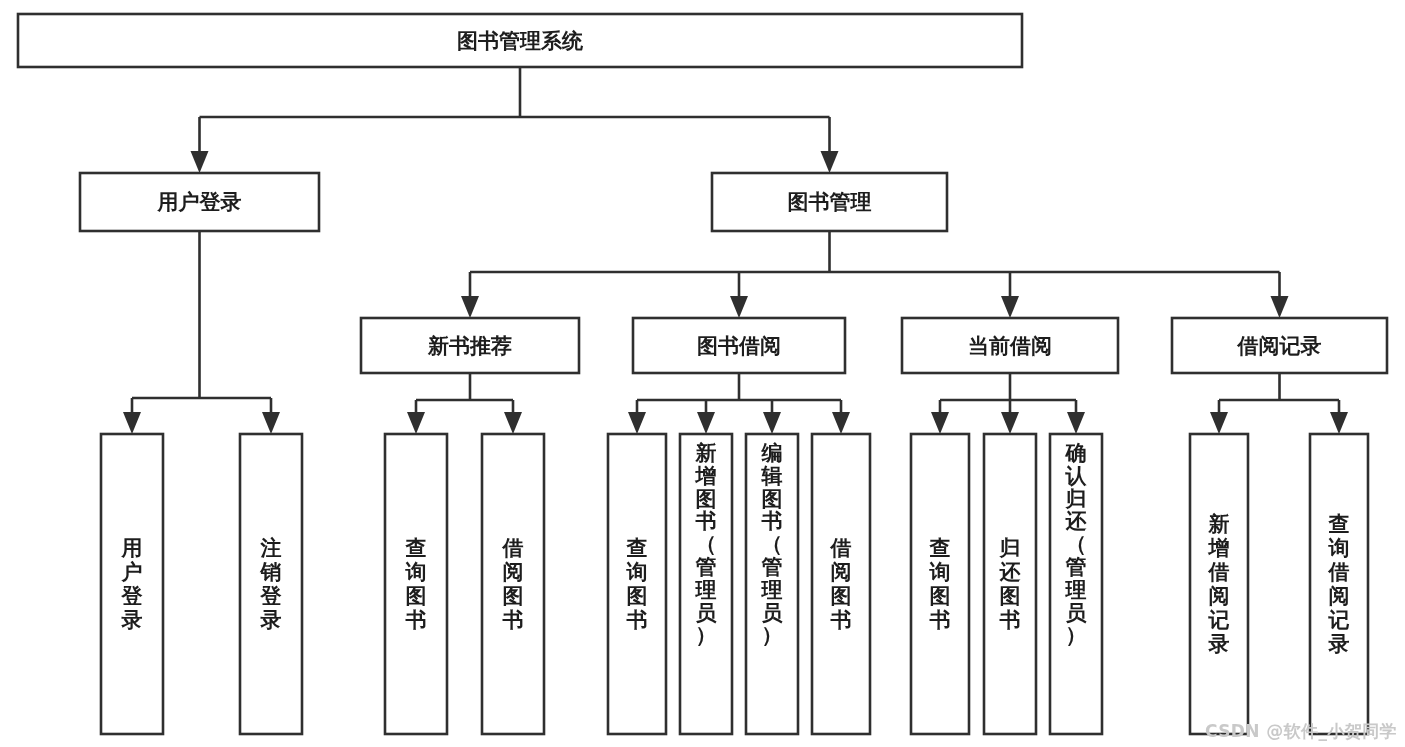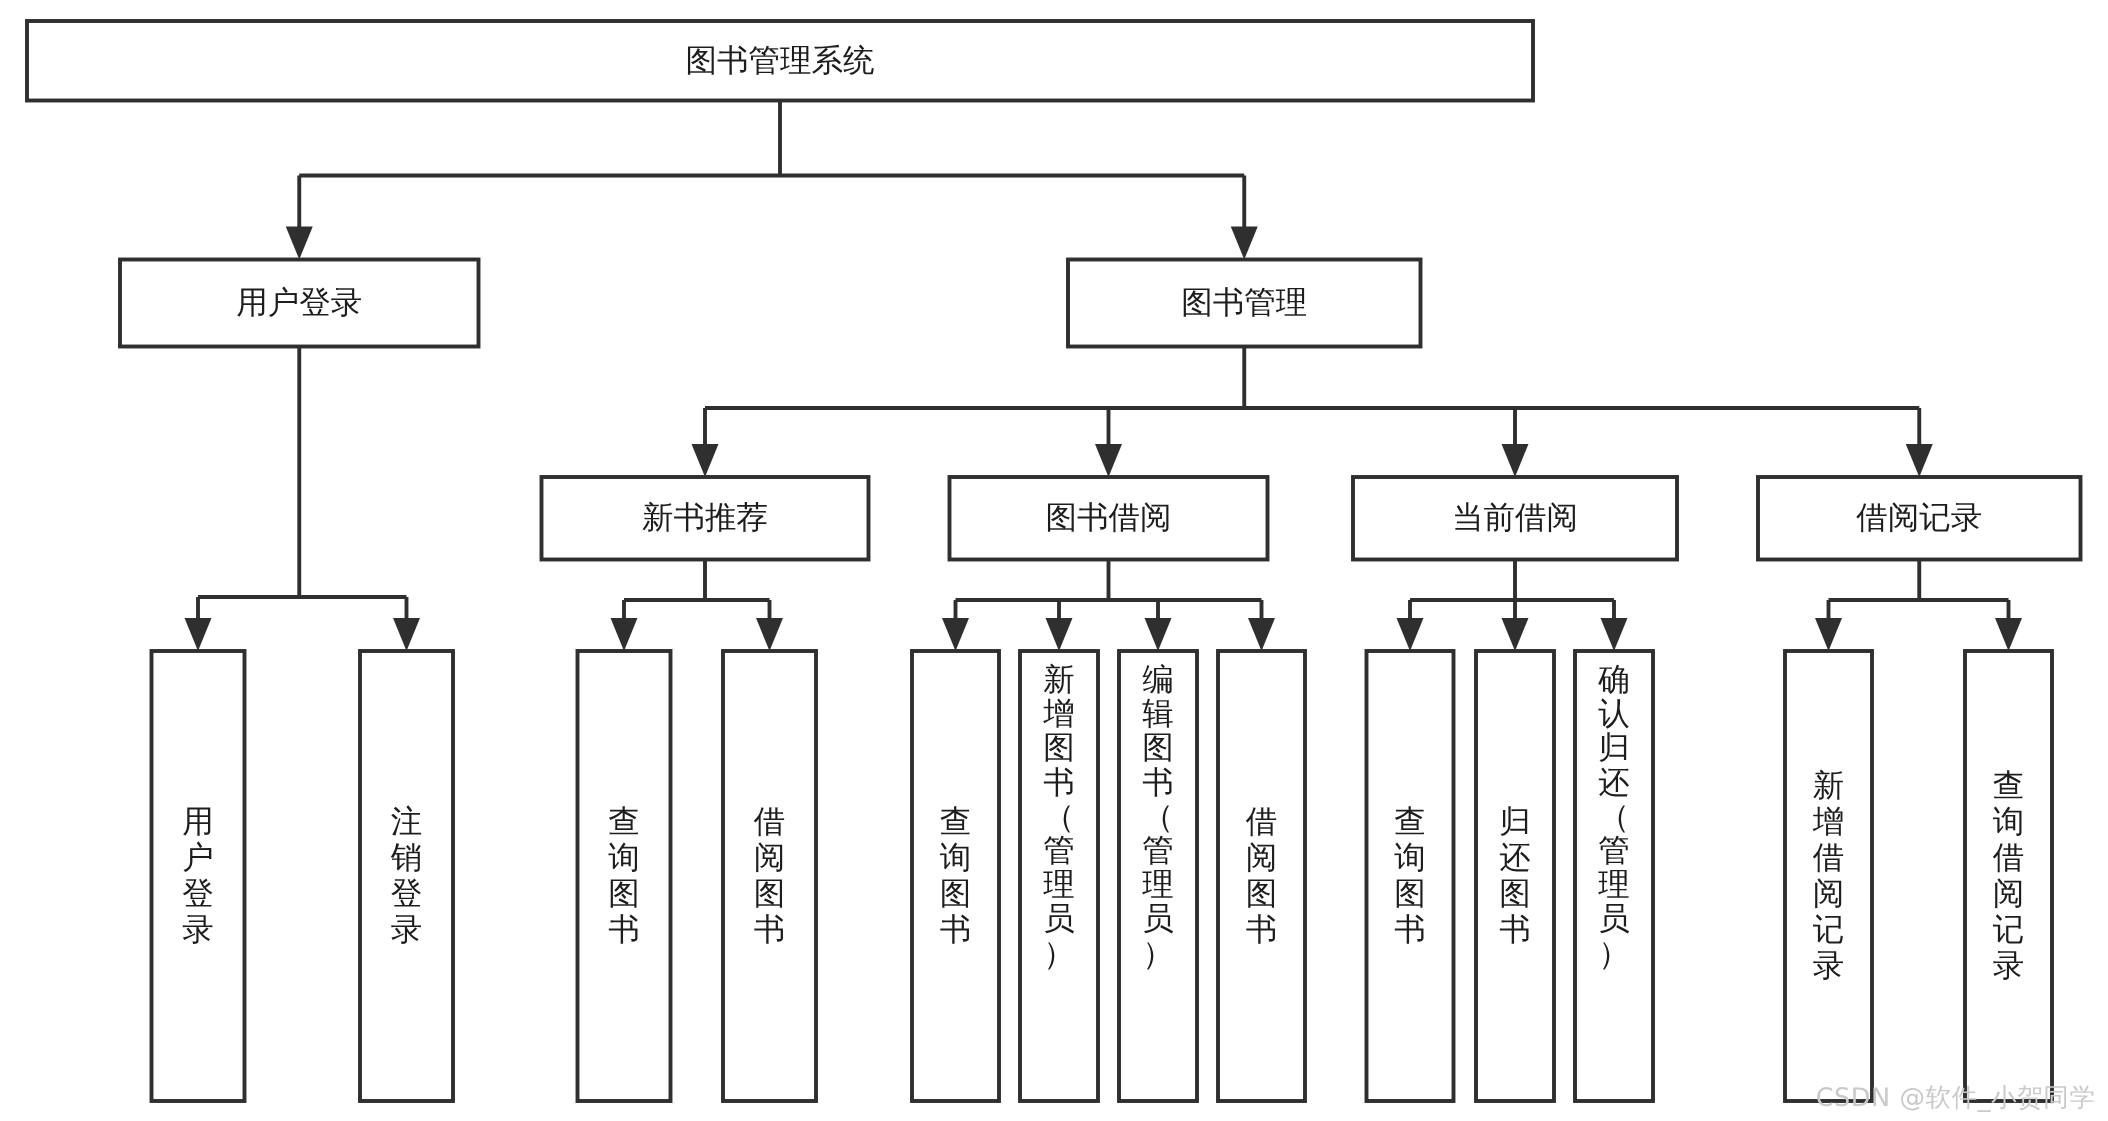--- a/index.html
+++ b/index.html
@@ -13,20 +13,21 @@
     height: 747px;
     font-family: "DejaVu Sans", "Liberation Sans", sans-serif;
     overflow: hidden;
     position: relative;
   }
   #diagram-root {
     position: relative;
     width: 1405px;
     height: 747px;
     background: #ffffff;
+    font-weight: bold;
   }
   svg.diagram-canvas {
     position: absolute;
     left: 0;
     top: 0;
     width: 1405px;
     height: 747px;
     display: block;
   }
   .node-box {

